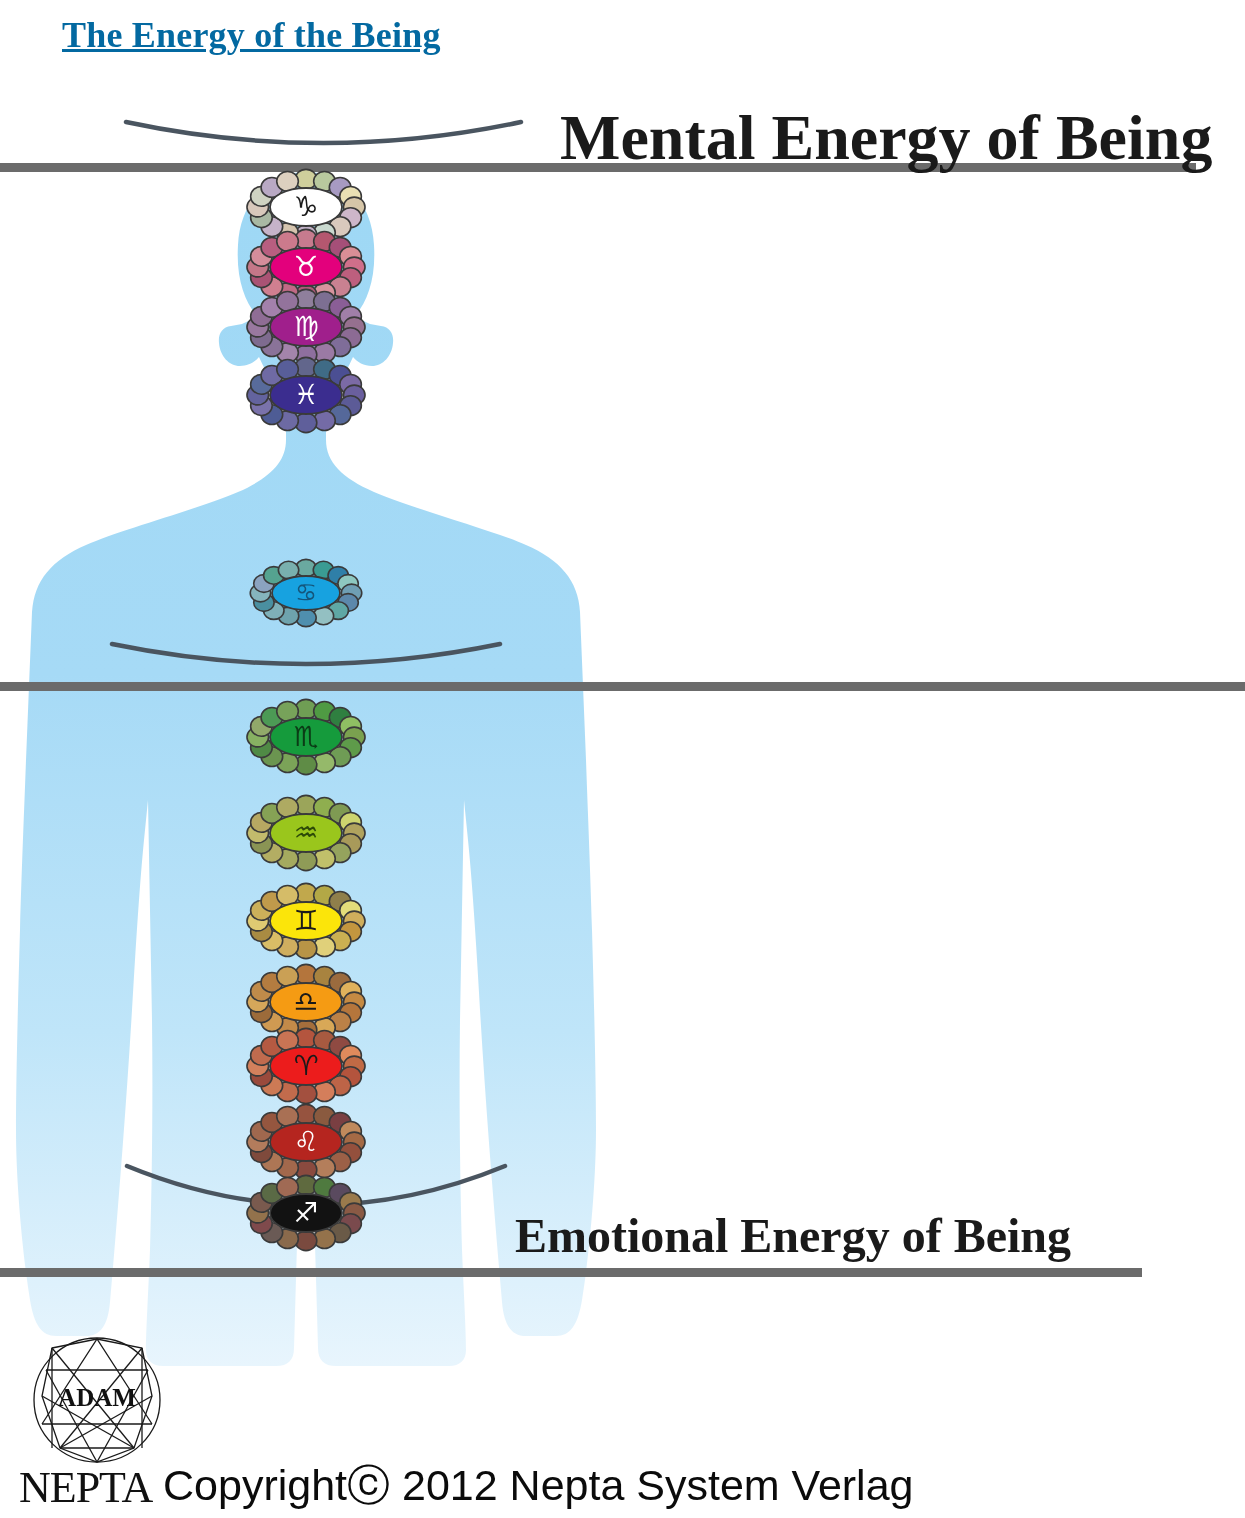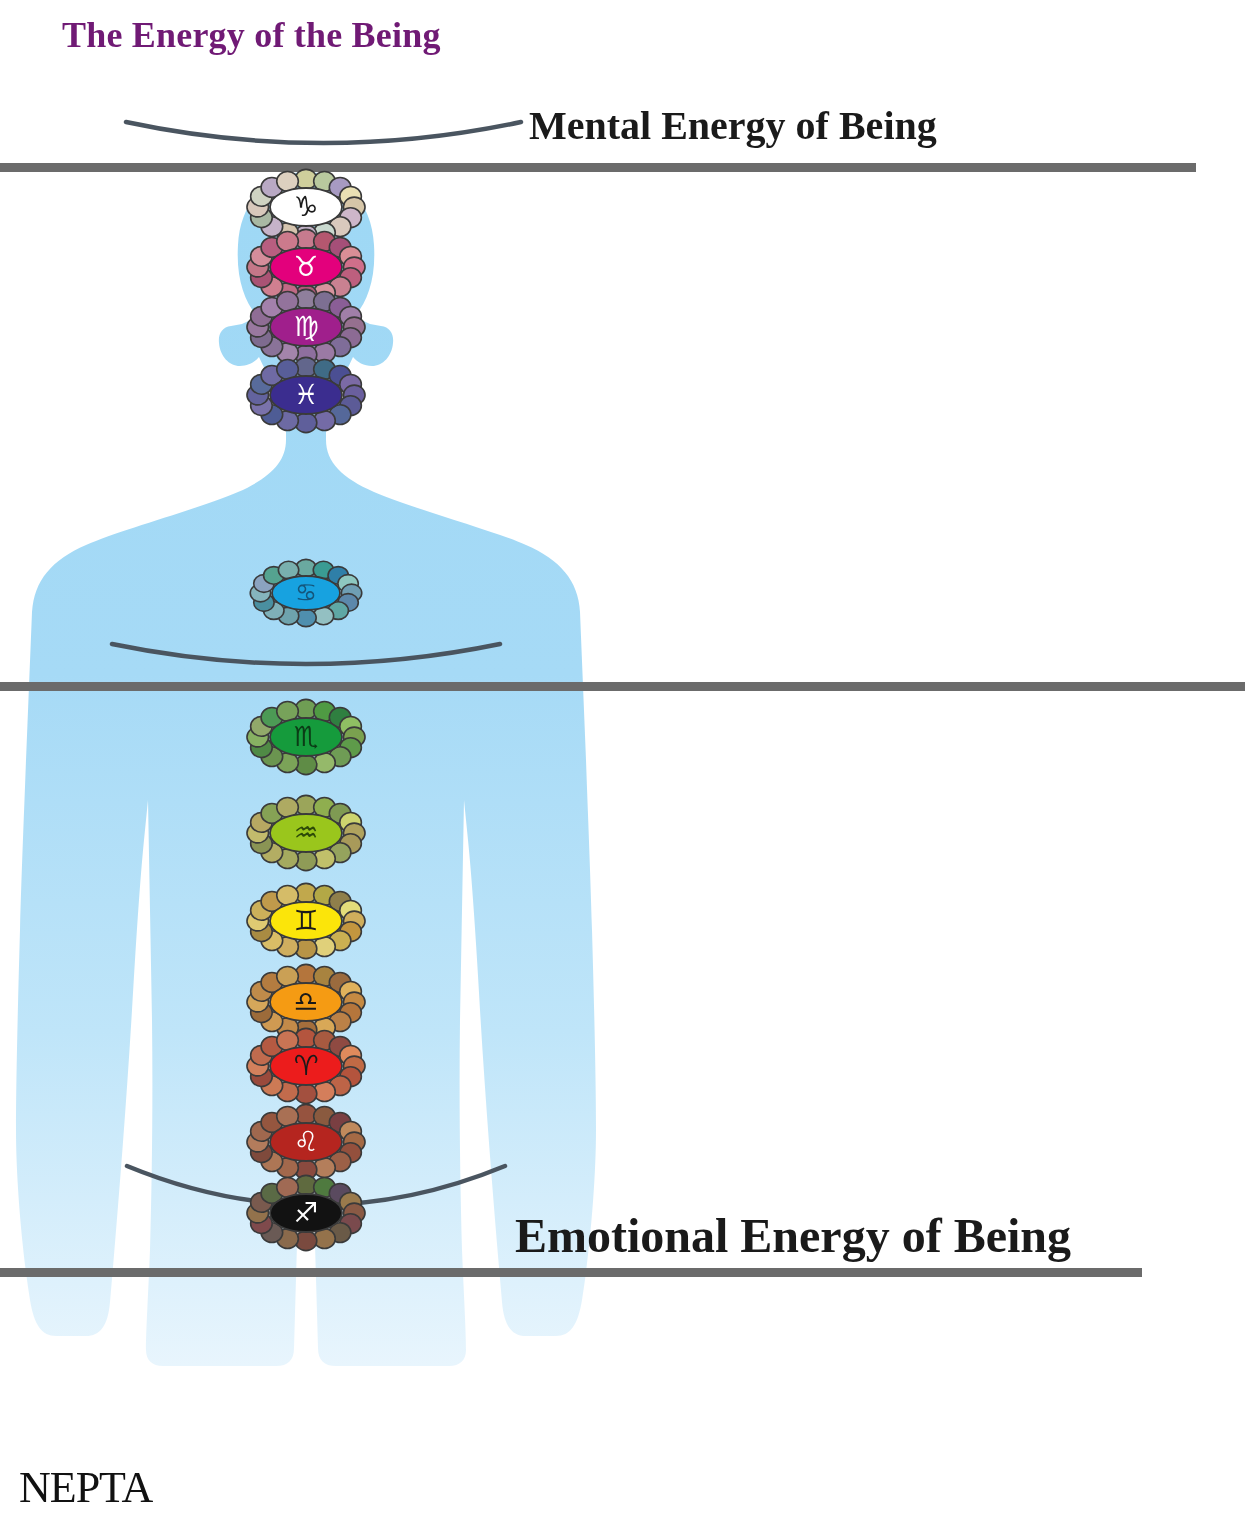--- a/index.html
+++ b/index.html
@@ -6,30 +6,30 @@
   body{
     width:1245px;height:1518px;position:relative;overflow:hidden;
     font-family:"Liberation Serif", serif;
   }
   #stage{position:absolute;left:0;top:0;width:1245px;height:1518px;}
   #stage > svg{position:absolute;left:0;top:0;}
 
   .page-title{
     position:absolute; left:62px; top:14px;
     font-family:"Liberation Serif", serif;
-    font-weight:bold; font-size:36px; color:#701a75;
-    letter-spacing:.2px; white-space:nowrap;
+    font-weight:bold; font-size:36px; color:#0369a1;
+    letter-spacing:.2px; white-space:nowrap;text-decoration:underline;
   }
   .band-label{
     position:absolute;
     font-family:"Liberation Serif", serif;
     font-weight:bold; color:#1a1a1a;
     white-space:nowrap; line-height:1;
   }
-  #label-mental{ left:529px; top:106px; font-size:40px; }
+  #label-mental{ left:560px; top:106px; font-size:64px; }
   #label-emotional{ left:530px; top:636px; font-size:48px; }
   #label-physical{ left:515px; top:1212px; font-size:48px; }
 
   .logo-wrap{position:absolute;left:22px;top:1336px;width:150px;height:130px;}
   .logo-wrap svg{display:block;}
   .nepta-word{
     position:absolute;left:19px;top:1462px;
     font-family:"Liberation Serif", serif;
     font-size:44px; color:#111; letter-spacing:-1px;
   }
@@ -366,15 +366,37 @@
           <text x="306" y="1214" text-anchor="middle" dominant-baseline="middle" fill="#ffffff" font-family="DejaVu Sans, sans-serif" font-size="27.6">♐</text>
         </g>
       </g>
   </svg>
 
   <div class="page-title">The Energy of the Being</div>
 
   <div class="band-label" id="label-mental">Mental Energy of Being</div>
   <div class="band-label" id="label-physical">Emotional Energy of Being</div>
 
+  <div class="logo-wrap">
+    <svg width="150" height="132" viewBox="0 0 150 132">
+      <g fill="none" stroke="#1a1a1a" stroke-width="1.3">
+        <ellipse cx="75" cy="64" rx="63" ry="62"></ellipse>
+        <path d="M24,34 L126,34"></path>
+        <path d="M20,88 L130,88"></path>
+        <path d="M30,12 L30,112"></path>
+        <path d="M120,12 L120,112"></path>
+        <path d="M30,12 L75,3 L120,12 L130,60 L112,112 L75,126 L38,112 L20,60 Z"></path>
+        <path d="M20,60 L112,112"></path>
+        <path d="M130,60 L38,112"></path>
+        <path d="M30,12 L112,112"></path>
+        <path d="M120,12 L38,112"></path>
+        <path d="M24,34 L75,126"></path>
+        <path d="M126,34 L75,126"></path>
+        <path d="M20,88 L75,3 L130,88"></path>
+        <path d="M38,112 L112,112"></path>
+      </g>
+      <text x="75" y="64" text-anchor="middle" dominant-baseline="middle" font-family="Liberation Serif, serif" font-size="25" font-weight="bold" fill="#111" id="logo-inner">ADAM</text>
+    </svg>
+  </div>
 
   <div class="nepta-word">NEPTA</div>
+  <div class="copyright">Copyrightⓒ 2012 Nepta System Verlag</div>
 </div>
 
 </body></html>

